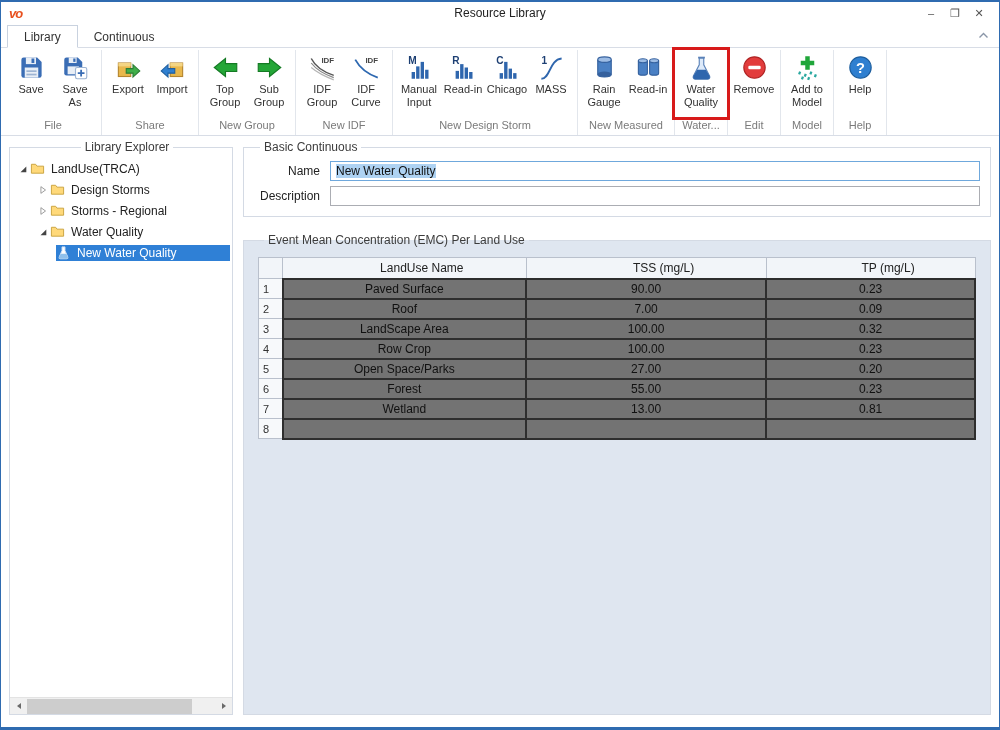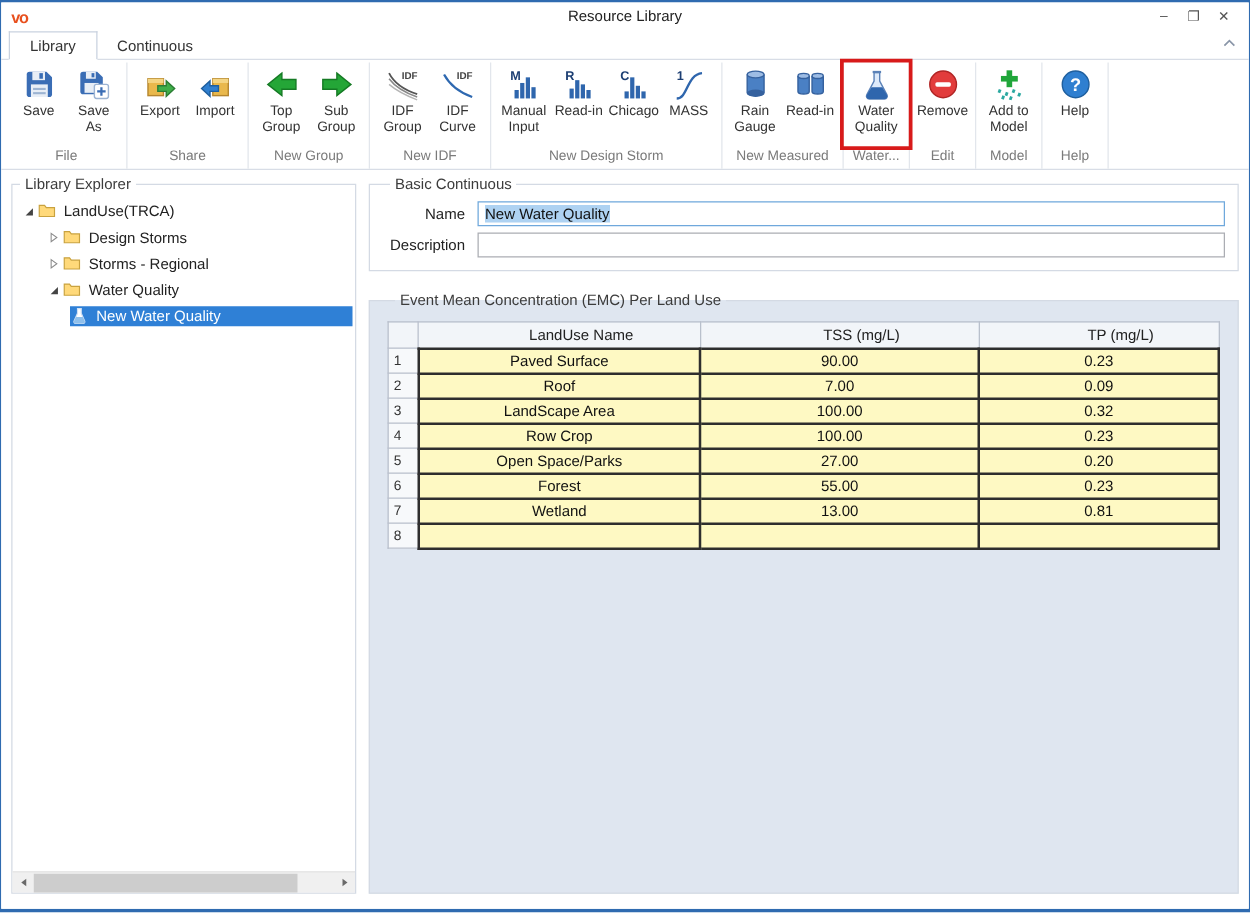--- a/index.html
+++ b/index.html
@@ -9,21 +9,21 @@
     font-family:"Liberation Sans", sans-serif;
     background:#fff;
   }
   .window {
     width:1000px; height:730px;
     border:1px solid #2f6bb0; border-top:2px solid #2f6bb0; border-bottom:3px solid #2f6bb0;
     background:#fff; display:flex; flex-direction:column;
   }
   
   .titlebar { height:22px; flex:0 0 auto; display:flex; align-items:center; padding:0 8px; position:relative; background:#fff; }
-  .logo { font-weight:bold; font-size:13px; color:#e8501e; z-index:2; letter-spacing:-1px; }
+  .logo { font-weight:bold; font-style:italic; font-size:13px; color:#e8501e; z-index:2; letter-spacing:-1px; }
   .win-title { position:absolute; left:0; right:0; text-align:center; font-size:12px; color:#222; }
   .win-controls { margin-left:auto; display:flex; z-index:2; }
   .ctrl { width:24px; height:18px; display:flex; align-items:center; justify-content:center; font-size:11px; color:#555; cursor:default; }
   
   .tabrow { height:24px; flex:0 0 auto; display:flex; align-items:flex-end; padding:0 6px; border-bottom:1px solid #d8dde6; position:relative; background:#fff; }
   .tab { padding:4px 16px 3px; font-size:12px; color:#333; }
   .tab.active { border:1px solid #c9d2df; border-bottom:1px solid #fff; margin-bottom:-1px; background:#fff; }
   .ribbon-collapse { position:absolute; right:10px; bottom:4px; color:#8a96a8; }
   
   .ribbon { height:88px; flex:0 0 auto; display:flex; align-items:stretch; padding:2px 4px 0; border-bottom:1px solid #d8dde6; background:#fff; }
@@ -33,21 +33,21 @@
   .ricon { height:28px; display:flex; align-items:center; justify-content:center; }
   .ricon svg { width:27px; height:27px; }
   .rlabel { text-align:center; white-space:pre-line; line-height:1.15; margin-top:2px; }
   .rgroup-label { text-align:center; font-size:11px; color:#7a7a7a; padding:3px 2px 4px; white-space:nowrap; }
   .water-highlight { position:absolute; left:-3px; right:-3px; top:-3px; bottom:15px; border:3px solid #d81a1a; pointer-events:none; }
   
   .content { flex:1; min-height:0; display:flex; padding:4px 8px 12px; gap:10px; background:#fff; }
   fieldset { border:1px solid #d4dae4; margin:0; padding:0; }
   legend { font-size:12px; color:#3c3c3c; margin-left:6px; padding:0 4px; }
   
-  .explorer-fs { width:276px; flex:0 0 auto; display:flex; flex-direction:column; }
+  .explorer-fs { width:224px; flex:0 0 auto; display:flex; flex-direction:column;text-align:center; }
   .tree { flex:1; padding:4px 2px 0; overflow:hidden; }
   .tree-row { display:flex; align-items:center; height:21px; font-size:12px; color:#222; cursor:default; }
   .indent0 { padding-left:4px; } .indent1 { padding-left:24px; } .indent2 { padding-left:44px; }
   .expander { width:14px; flex:0 0 auto; display:flex; align-items:center; justify-content:center; }
   .expander svg { width:10px; height:10px; }
   .ticon { width:18px; flex:0 0 auto; display:flex; align-items:center; }
   .ticon svg { width:15px; height:15px; }
   .tlabel { padding:1px 6px 1px 3px; white-space:nowrap; }
   .sel-wrap { display:flex; align-items:center; flex:1; }
   .tree-row.selected .sel-wrap { background:#2f80d6; color:#fff; }
@@ -62,21 +62,21 @@
   .form-row { display:flex; align-items:center; margin:5px 0 0; }
   .form-label { width:66px; text-align:right; margin-right:10px; font-size:12px; color:#222; }
   .input, input.input-el { flex:1; height:20px; border:1px solid #abadb3; font-size:12px; padding:1px 5px; background:#fff; font-family:"Liberation Sans", sans-serif; }
   .name-input { border:1px solid #6fa8dc; display:flex; align-items:center; }
   .name-input .sel { background:#aed2f2; color:#111; }
   
   .emc-fs { flex:1; min-height:0; background:#dfe6f0; padding:10px 14px; display:flex; flex-direction:column; }
   table.emc { border-collapse:collapse; width:100%; flex:0 0 auto; table-layout:fixed; }
   table.emc th { background:#f2f5f9; border:1px solid #b9c0cc; font-weight:normal; font-size:12px; height:21px; color:#222;padding-left:36px; }
   table.emc td.rownum { background:#f7f9fb; border:1px solid #b9c0cc; font-size:11px; color:#333; text-align:left; padding-left:4px; }
-  table.emc td.data { background:#fef9c3; border:2px solid #2e2e2e; text-align:center; font-size:12px; height:20px; color:#111; }
+  table.emc td.data { background:#737373; border:2px solid #2e2e2e; text-align:center; font-size:12px; height:20px; color:#111; }
   .emc-blank { flex:1; }
 </style>
 </head>
 <body>
 
 <div class="window">
 
   <div class="titlebar">
     <span class="logo">vo</span>
     <span class="win-title">Resource Library</span>

